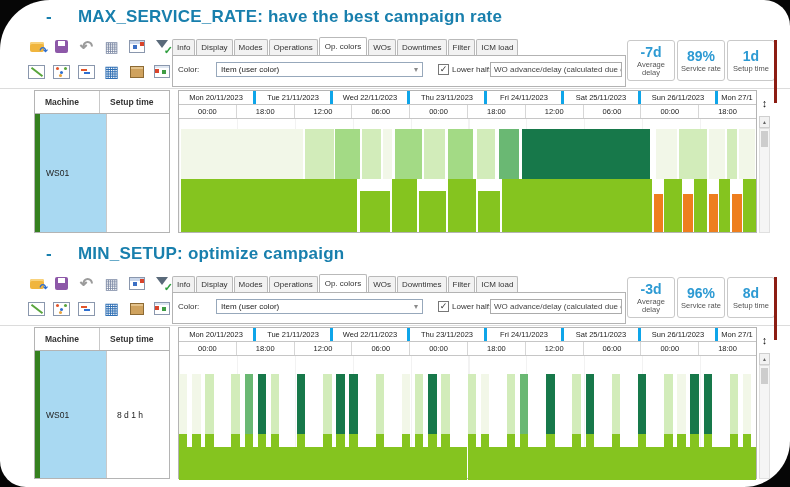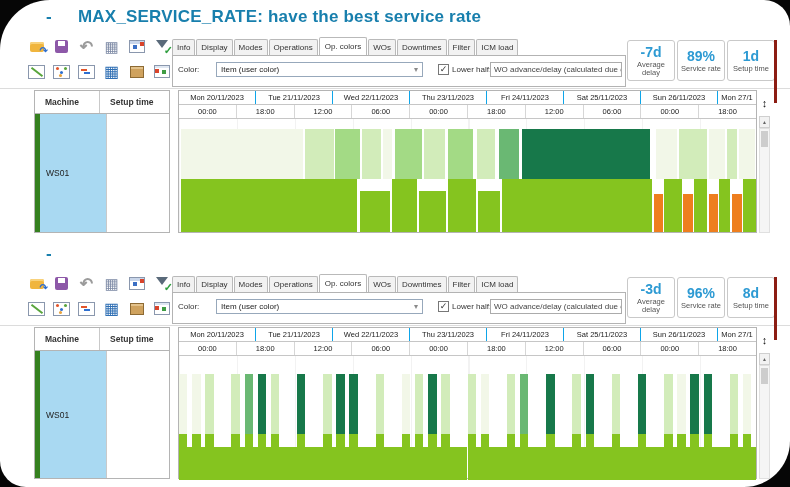--- a/index.html
+++ b/index.html
@@ -67,21 +67,21 @@
   .mgc1{width:65px;border-right:1px solid #c9c9c9;}
   .mgc2{flex:1;}
   .mgrow{flex:1;display:flex;cursor:pointer;}
   .mstrip{width:5px;background:#35801f;}
   .mcell{width:60px;background:#a9d9f2;border-right:1px solid #c9c9c9;display:flex;align-items:center;
     font-size:8.5px;color:#222;padding-left:6px;}
   .scell{flex:1;display:flex;align-items:center;font-size:8.5px;color:#222;padding-left:10px;}
   .tlgap{width:8px;}
   .tl{flex:1;border:1px solid #b4b4b4;box-sizing:border-box;display:flex;flex-direction:column;background:#fff;}
   .drow,.trow{display:flex;height:14px;box-sizing:border-box;border-bottom:1px solid #c6c6c6;}
-  .dcell{width:77px;box-sizing:border-box;border-right:1px solid #0ea5e9;font-size:7.5px;color:#222;
+  .dcell{width:77px;box-sizing:border-box;border-right:3px solid #0ea5e9;font-size:7.5px;color:#222;
     display:flex;align-items:center;justify-content:center;white-space:nowrap;overflow:hidden;}
   .dcell:last-child{flex:1;width:auto;border-right:none;}
   .tcell{flex:1;box-sizing:border-box;border-right:1px solid #d6d6d6;font-size:7.5px;color:#222;
     display:flex;align-items:center;justify-content:center;}
   .tcell:last-child{border-right:none;}
   .chart{position:relative;flex:1;background:#fff;cursor:pointer;
     background-image:repeating-linear-gradient(90deg,rgba(0,0,0,.05) 0 1px,transparent 1px 57.9px);}
   .gu,.gl{position:absolute;left:0;right:0;}
   .p1 .gu{top:10px;height:50px;} .p1 .gl{top:60px;height:53px;}
   .p2 .gu{top:18px;height:60px;} .p2 .gl{top:78px;height:46px;}
@@ -103,21 +103,21 @@
   .p1 .gwrap{top:90px;height:143px;} .p2 .gwrap{top:327px;height:152px;}
 </style>
 </head>
 <body>
 
 <div class="card">
 
   <section class="panel p1">
     <div class="heading">
       <span class="bullet">-</span>
-      <span>MAX_SERVICE_RATE: have the best service rate</span>
+      <span>MAX_SERVICE_RATE: have the best campaign rate</span>
     </div>
 
     <div class="toolbar">
       <div class="icons">
           <div class="tbico i-open"></div>
           <div class="tbico i-save"></div>
           <div class="tbico i-undo"></div>
           <div class="tbico i-calculator"></div>
           <div class="tbico i-report"></div>
           <div class="tbico i-filter"></div>
@@ -245,20 +245,21 @@
         <div class="track">
           <div class="thumb"></div>
         </div>
       </div>
     </div>
   </section>
 
   <section class="panel p2">
     <div class="heading">
       <span class="bullet">-</span>
+      <span>MIN_SETUP: optimize campaign</span>
     </div>
 
     <div class="toolbar">
       <div class="icons">
           <div class="tbico i-open"></div>
           <div class="tbico i-save"></div>
           <div class="tbico i-undo"></div>
           <div class="tbico i-calculator"></div>
           <div class="tbico i-report"></div>
           <div class="tbico i-filter"></div>
@@ -309,20 +310,21 @@
 
     <div class="gwrap">
       <div class="mgrid">
         <div class="mghead">
           <div class="mgc1">Machine</div>
           <div class="mgc2">Setup time</div>
         </div>
         <div class="mgrow">
           <div class="mstrip"></div>
           <div class="mcell">WS01</div>
+          <div class="scell">8 d 1 h</div>
         </div>
       </div>
       <div class="tlgap"></div>
       <div class="tl">
         <div class="drow">
             <div class="dcell">Mon 20/11/2023</div>
             <div class="dcell">Tue 21/11/2023</div>
             <div class="dcell">Wed 22/11/2023</div>
             <div class="dcell">Thu 23/11/2023</div>
             <div class="dcell">Fri 24/11/2023</div>

